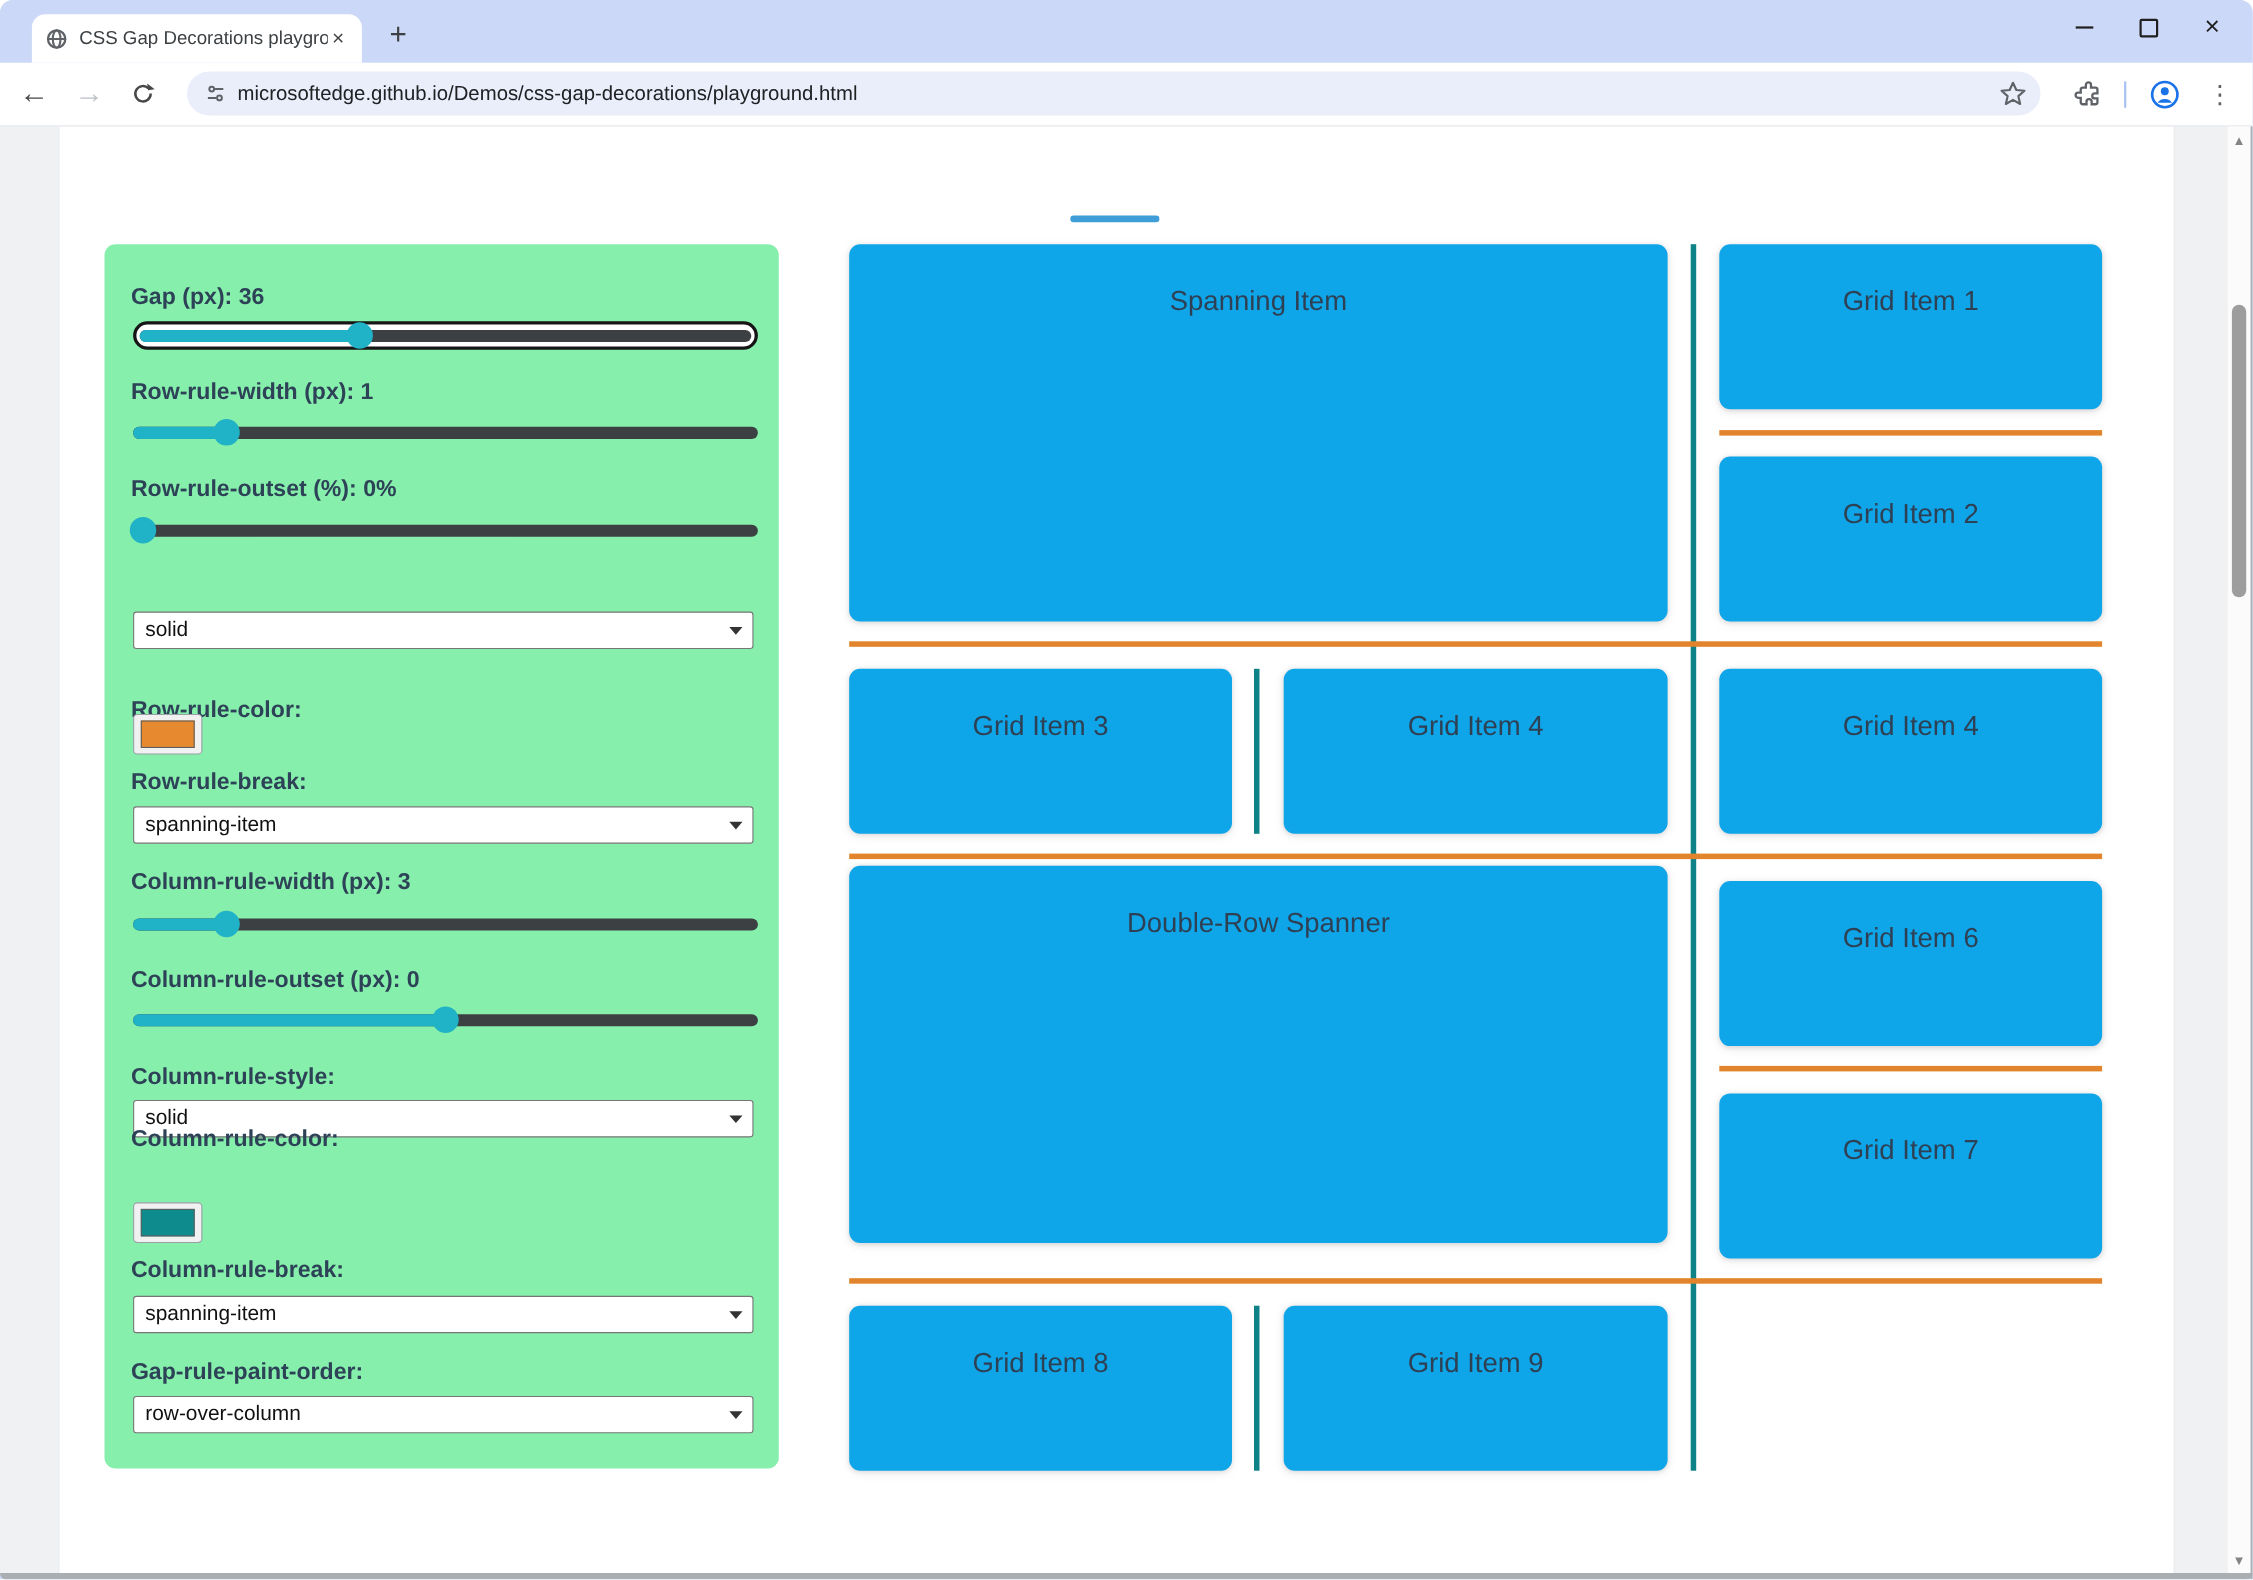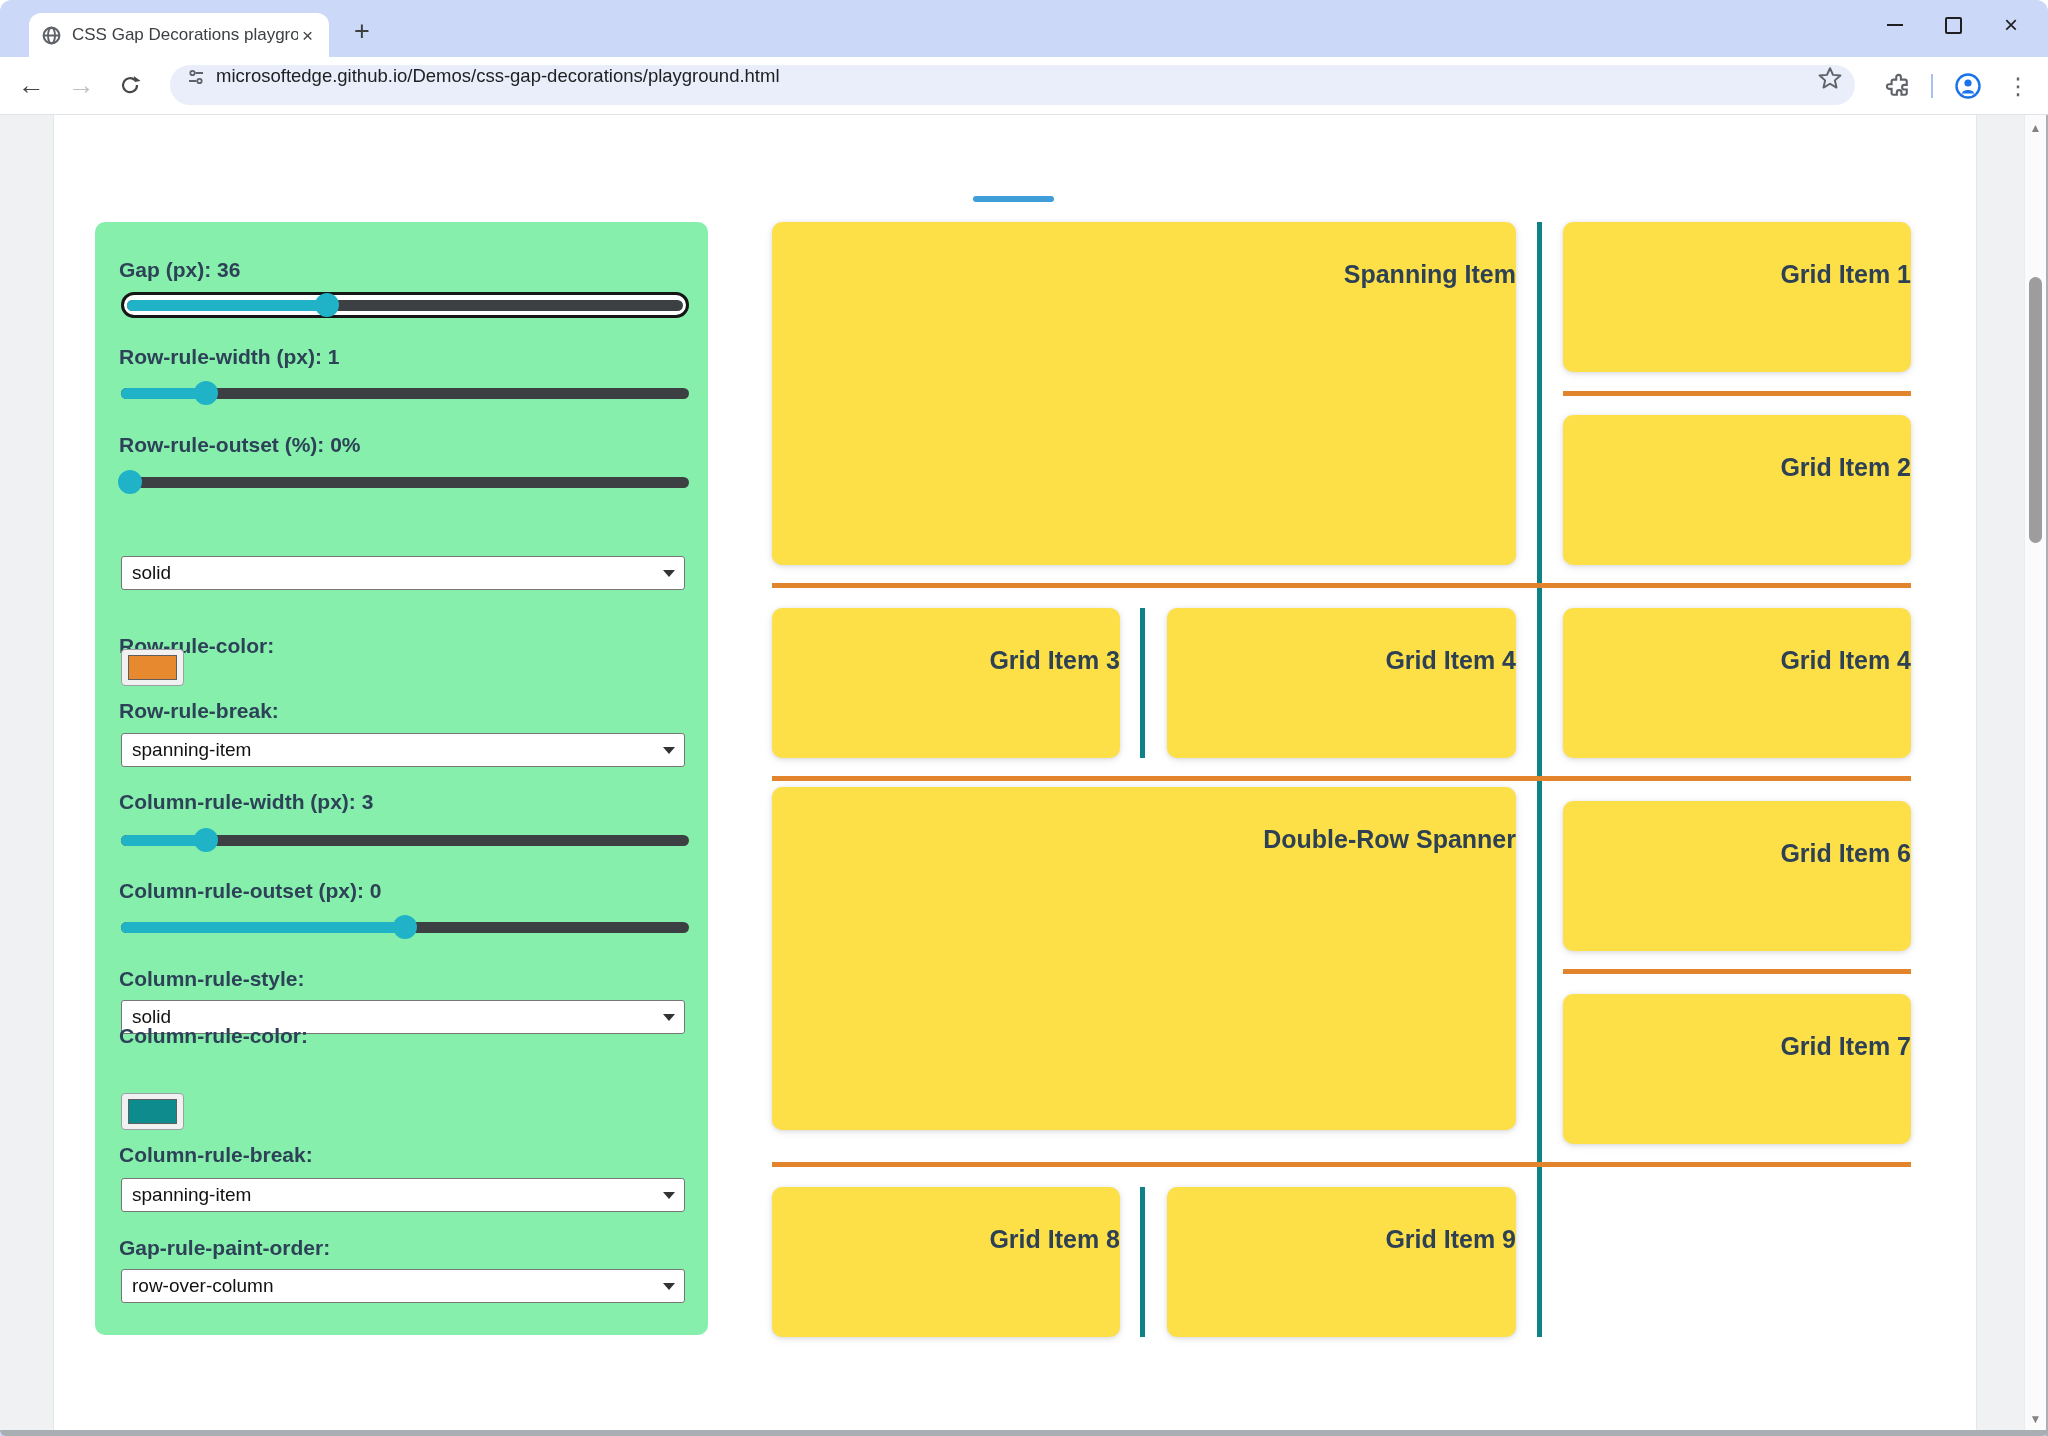--- a/index.html
+++ b/index.html
@@ -17,21 +17,21 @@
   .win-min-glyph{width:16px;height:2px;background:#1f1f1f;}
   .win-max-glyph{width:13px;height:13px;border:2px solid #1f1f1f;border-radius:2px;}
   .win-close-glyph{font-size:24px;color:#1f1f1f;line-height:1;}
 
   
   .toolbar{position:absolute;top:57px;left:0;right:0;height:57px;background:#fff;border-bottom:1px solid #e1e3e6;}
   .navbtn{position:absolute;top:8px;width:40px;height:40px;display:flex;align-items:center;justify-content:center;font-size:27px;color:#474747;}
   .navbtn.back{left:11px;}
   .navbtn.fwd{left:61px;color:#bdc1c6;}
   .navbtn.reload{left:110px;}
-  .urlbar{position:absolute;left:170px;top:8px;width:1685px;height:40px;background:#e9eefa;border-radius:20px;display:flex;}
+  .urlbar{position:absolute;left:170px;top:8px;width:1685px;height:40px;background:#e9eefa;border-radius:20px;display:flex;align-items:center;}
   .siteinfo{margin-left:14px;width:24px;height:24px;flex:0 0 auto;}
   .urltext{margin-left:8px;font-size:18.5px;color:#202124;white-space:nowrap;overflow:hidden;flex:1 1 auto;}
   .starbtn{margin-right:12px;width:26px;height:26px;flex:0 0 auto;}
   .toolicon{position:absolute;top:15px;width:28px;height:28px;}
   .puzzle{left:1884px;}
   .tbsep{position:absolute;left:1931px;top:17px;width:2px;height:24px;background:#a8c0f2;}
   .profile{left:1954px;}
   .menudots{position:absolute;left:2004px;top:12px;width:28px;height:34px;text-align:center;font-size:23px;color:#5f6368;line-height:34px;}
 
   
@@ -48,21 +48,21 @@
   .fill{position:absolute;left:0;top:0;bottom:0;background:#20b2c6;border-radius:6px;}
   .thumb{position:absolute;top:50%;width:24px;height:24px;margin:-12px 0 0 -12px;border-radius:50%;background:#20b2c6;}
   .slider.focused{border:3px solid #161616;border-radius:14px;background:#fff;}
   .slider.focused .track{left:3px;right:3px;}
   .sel{position:absolute;left:26px;width:564px;height:34px;background:#fff;border:1px solid #767676;border-radius:3px;box-sizing:border-box;display:flex;align-items:center;padding:0 10px;font-size:19px;color:#111;}
   .sel .caret{position:absolute;right:9px;top:50%;margin-top:-3px;width:0;height:0;border-left:6px solid transparent;border-right:6px solid transparent;border-top:7px solid #333;}
   .swatch{position:absolute;left:26px;width:63px;height:37px;background:#f1f1f1;border:1px solid #9aa0a6;border-radius:4px;display:flex;align-items:center;justify-content:center;box-sizing:border-box;}
   .swatch-inner{width:49px;height:25px;border:1px solid #5f5f5f;box-sizing:border-box;}
 
   
-  .card{position:absolute;background:#fde047;border-radius:10px;box-shadow:0 1px 4px rgba(0,0,0,.10),0 2px 10px rgba(0,0,0,.08);text-align:right;padding-top:38px;box-sizing:border-box;font-size:25px;font-weight:bold;color:#2e4154;z-index:1;}
+  .card{position:absolute;background:#0ea5e9;border-radius:10px;box-shadow:0 1px 4px rgba(0,0,0,.10),0 2px 10px rgba(0,0,0,.08);text-align:center;padding-top:38px;box-sizing:border-box;font-size:25px;font-weight:normal;color:#2e4154;z-index:1;}
   .colrule{position:absolute;width:5px;z-index:2;}
   .rowrule{position:absolute;height:5px;z-index:3;}
 
   
   .scrollbar{position:absolute;right:2px;top:115px;bottom:6px;width:21px;background:#fbfbfb;border-left:1px solid #ececec;}
   .sb-arrow{position:absolute;left:0;width:100%;text-align:center;font-size:12px;color:#848484;}
   .sb-up{top:6px;}
   .sb-down{bottom:4px;}
   .sb-thumb{position:absolute;left:4px;top:162px;width:13px;height:266px;border-radius:7px;background:#9d9d9d;}
   .right-edge{position:absolute;right:0;top:115px;bottom:0;width:2px;background:#aab0b5;}

